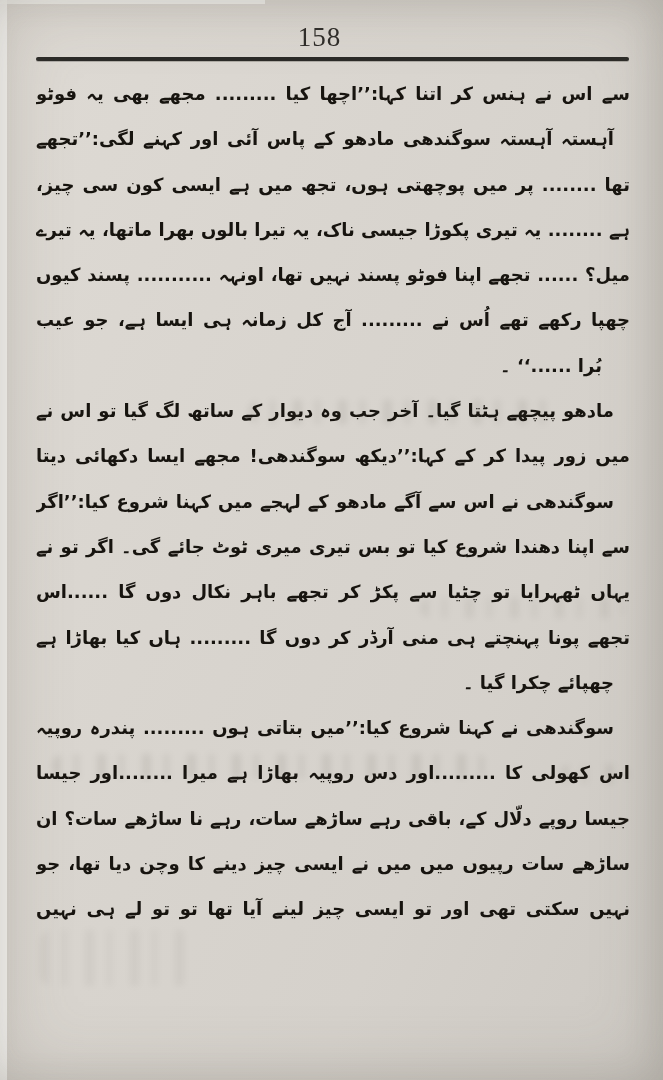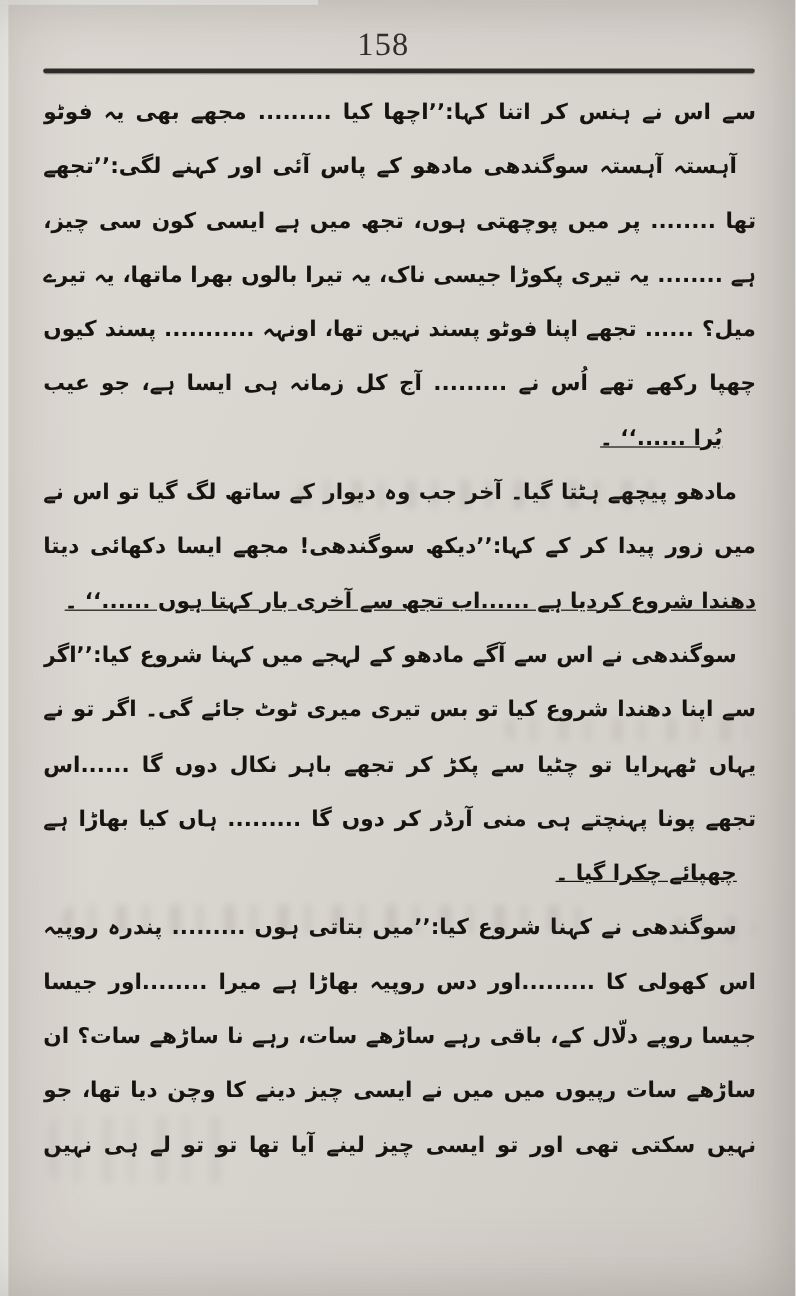--- a/index.html
+++ b/index.html
@@ -35,21 +35,21 @@
   .text {
     position:absolute; top:71px; left:36px; width:594px;
     direction:rtl; unicode-bidi:embed;
     color:#17140f; font-weight:bold; font-size:18px;
   }
   .ln {
     height:45.3px; line-height:45.3px; overflow:hidden;
     text-justify:inter-word;
   }
   .jf { text-align:justify; text-align-last:justify; }
-  .rt { text-align:right;text-decoration:underline; }
+  .rt { text-align:right; }
   .ind  { padding-right:16px; }
   .ind8 { padding-right:28px; }
   
   .ghost {
     position:absolute; height:24px; border-radius:12px;
     filter:blur(3px); pointer-events:none;
     background: repeating-linear-gradient(90deg,
       rgba(92,88,78,.85) 0 9px, transparent 9px 21px,
       rgba(92,88,78,.6) 21px 28px, transparent 28px 45px);
   }
@@ -72,21 +72,20 @@
   <div class="text" dir="rtl">
     <div class="ln jf">سے اس نے ہنس کر اتنا کہا:’’اچھا کیا ......... مجھے بھی یہ فوٹو پسند نہیں تھا‘‘ ۔</div>
     <div class="ln jf ind">آہستہ آہستہ سوگندھی مادھو کے پاس آئی اور کہنے لگی:’’تجھے یہ فوٹو پسند نہیں</div>
     <div class="ln jf">تھا ........ پر میں پوچھتی ہوں، تجھ میں ہے ایسی کون سی چیز، جو کسی کو پسند آسکتی</div>
     <div class="ln jf">ہے ........ یہ تیری پکوڑا جیسی ناک، یہ تیرا بالوں بھرا ماتھا، یہ تیرے سوجے ہوئے</div>
     <div class="ln jf">میل؟ ...... تجھے اپنا فوٹو پسند نہیں تھا، اونہہ ........... پسند کیوں ہوتا، تیرے عیب جو</div>
     <div class="ln jf">چھپا رکھے تھے اُس نے ......... آج کل زمانہ ہی ایسا ہے، جو عیب چھپائے وہی</div>
     <div class="ln rt ind8">بُرا ......‘‘ ۔</div>
     <div class="ln jf ind">مادھو پیچھے ہٹتا گیا۔ آخر جب وہ دیوار کے ساتھ لگ گیا تو اس نے اپنی آواز</div>
     <div class="ln jf">میں زور پیدا کر کے کہا:’’دیکھ سوگندھی! مجھے ایسا دکھائی دیتا ہے کہ تو نے پھر سے اپنا</div>
-    <div class="ln rt">دھندا شروع کردیا ہے ......اب تجھ سے آخری بار کہتا ہوں ......‘‘ ۔</div>
     <div class="ln jf ind">سوگندھی نے اس سے آگے مادھو کے لہجے میں کہنا شروع کیا:’’اگر تو نے پھر</div>
     <div class="ln jf">سے اپنا دھندا شروع کیا تو بس تیری میری ٹوٹ جائے گی۔ اگر تو نے پھر کسی کو اپنے</div>
     <div class="ln jf">یہاں ٹھہرایا تو چٹیا سے پکڑ کر تجھے باہر نکال دوں گا ......اس مہینے کا خرچ میں</div>
     <div class="ln jf">تجھے پونا پہنچتے ہی منی آرڈر کر دوں گا ......... ہاں کیا بھاڑا ہے اس کھولی کا‘‘؟</div>
     <div class="ln rt ind">چھپائے چکرا گیا ۔</div>
     <div class="ln jf ind">سوگندھی نے کہنا شروع کیا:’’میں بتاتی ہوں ......... پندرہ روپیہ بھاڑا ہے</div>
     <div class="ln jf">اس کھولی کا .........اور دس روپیہ بھاڑا ہے میرا ........اور جیسا تجھے معلوم ہے،</div>
     <div class="ln jf">جیسا روپے دلّال کے، باقی رہے ساڑھے سات، رہے نا ساڑھے سات؟ ان</div>
     <div class="ln jf">ساڑھے سات رپیوں میں میں نے ایسی چیز دینے کا وچن دیا تھا، جو میں دے ہی</div>
     <div class="ln jf">نہیں سکتی تھی اور تو ایسی چیز لینے آیا تھا تو تو لے ہی نہیں سکتا تھا .........تیرا میرا ناتا</div>

